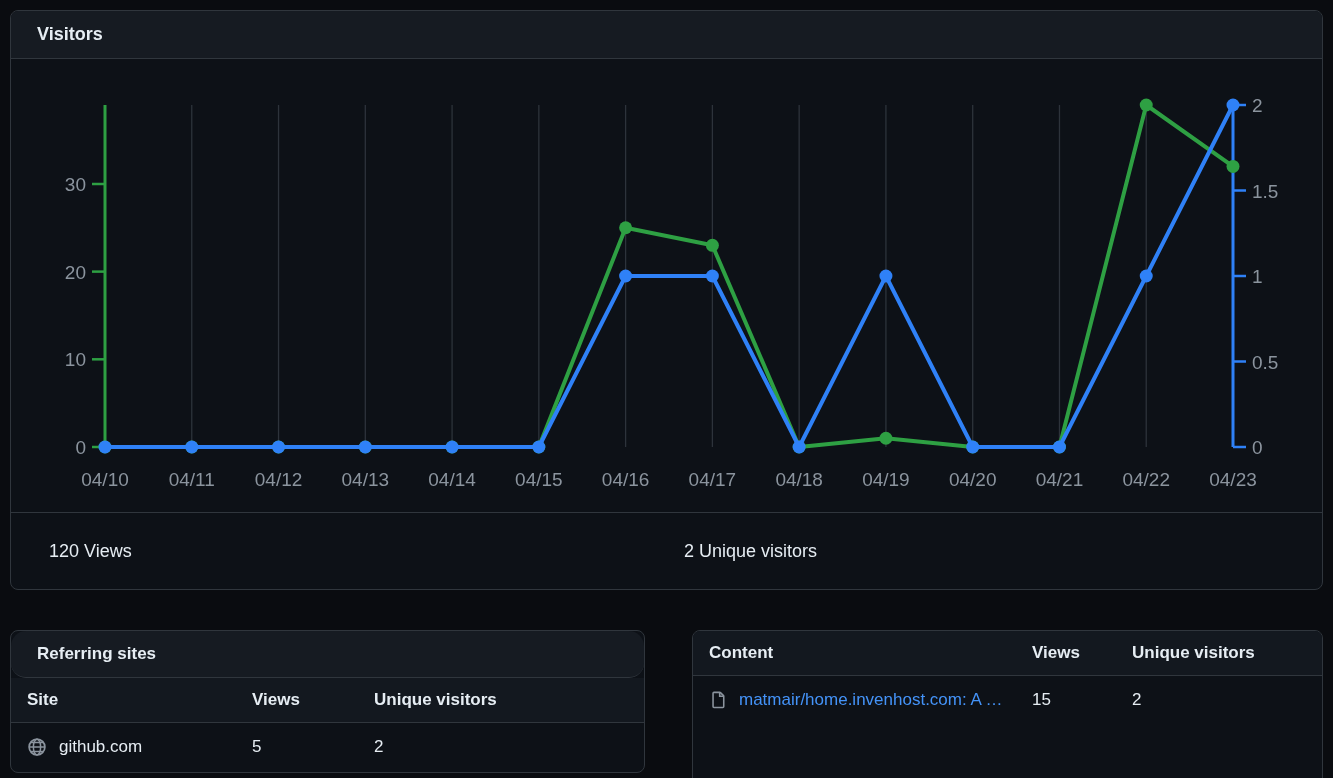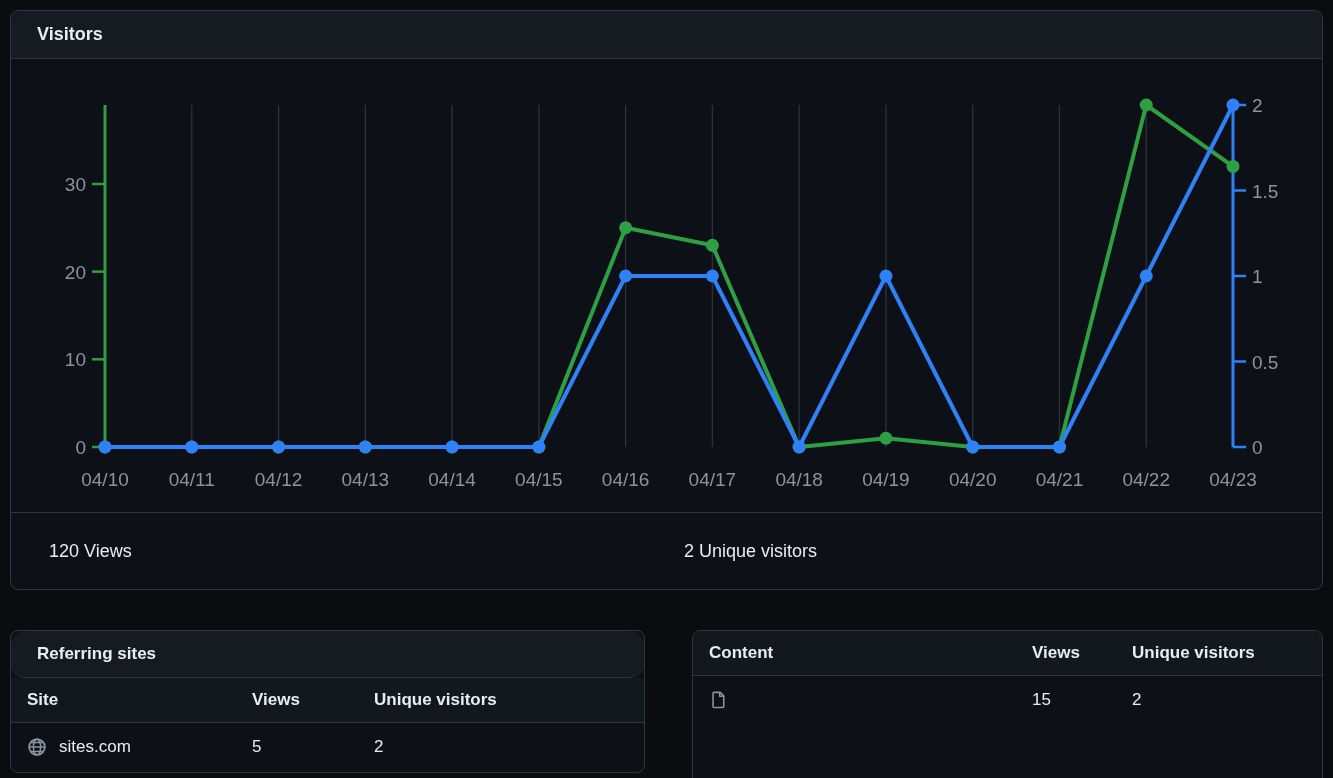--- a/index.html
+++ b/index.html
@@ -193,38 +193,39 @@
   </div>
   <div class="trow data-row">
     <div class="cell-first">
       <span class="row-icon">
         <svg viewBox="0 0 16 16" width="20" height="20" aria-hidden="true">
           <circle cx="8" cy="8" r="6.3" fill="none" stroke="currentColor" stroke-width="1.4"></circle>
           <ellipse cx="8" cy="8" rx="2.9" ry="6.3" fill="none" stroke="currentColor" stroke-width="1.2"></ellipse>
           <path d="M1.7 8 h12.6 M2.7 4.4 h10.6 M2.7 11.6 h10.6" fill="none" stroke="currentColor" stroke-width="1.2"></path>
         </svg>
       </span>
-      <span>sites.com</span>
+      <span>github.com</span>
     </div>
     <div class="cell-num">5</div>
     <div class="cell-num">2</div>
   </div>
 </section>
 
 <section class="card" id="popular-card">
   <div class="trow thead-row">
     <div class="cell-first">Content</div>
     <div class="cell-num">Views</div>
     <div class="cell-num">Unique visitors</div>
   </div>
   <div class="trow data-row">
     <div class="cell-first">
       <span class="row-icon">
         <svg viewBox="0 0 16 16" width="18" height="18" aria-hidden="true">
           <path d="M3.6 2c0-.45.35-.8.8-.8h5.2c.21 0 .42.09.57.24l2.7 2.7c.15.15.23.35.23.56v9.1c0 .45-.35.8-.8.8H4.4c-.45 0-.8-.35-.8-.8z" fill="none" stroke="currentColor" stroke-width="1.4"></path>
           <path d="M9.5 1.4v3.2h3.3" fill="none" stroke="currentColor" stroke-width="1.4"></path>
         </svg>
       </span>
+      <a class="content-link" href="#">matmair/home.invenhost.com: A …</a>
     </div>
     <div class="cell-num">15</div>
     <div class="cell-num">2</div>
   </div>
 </section>
 
 </body></html>

